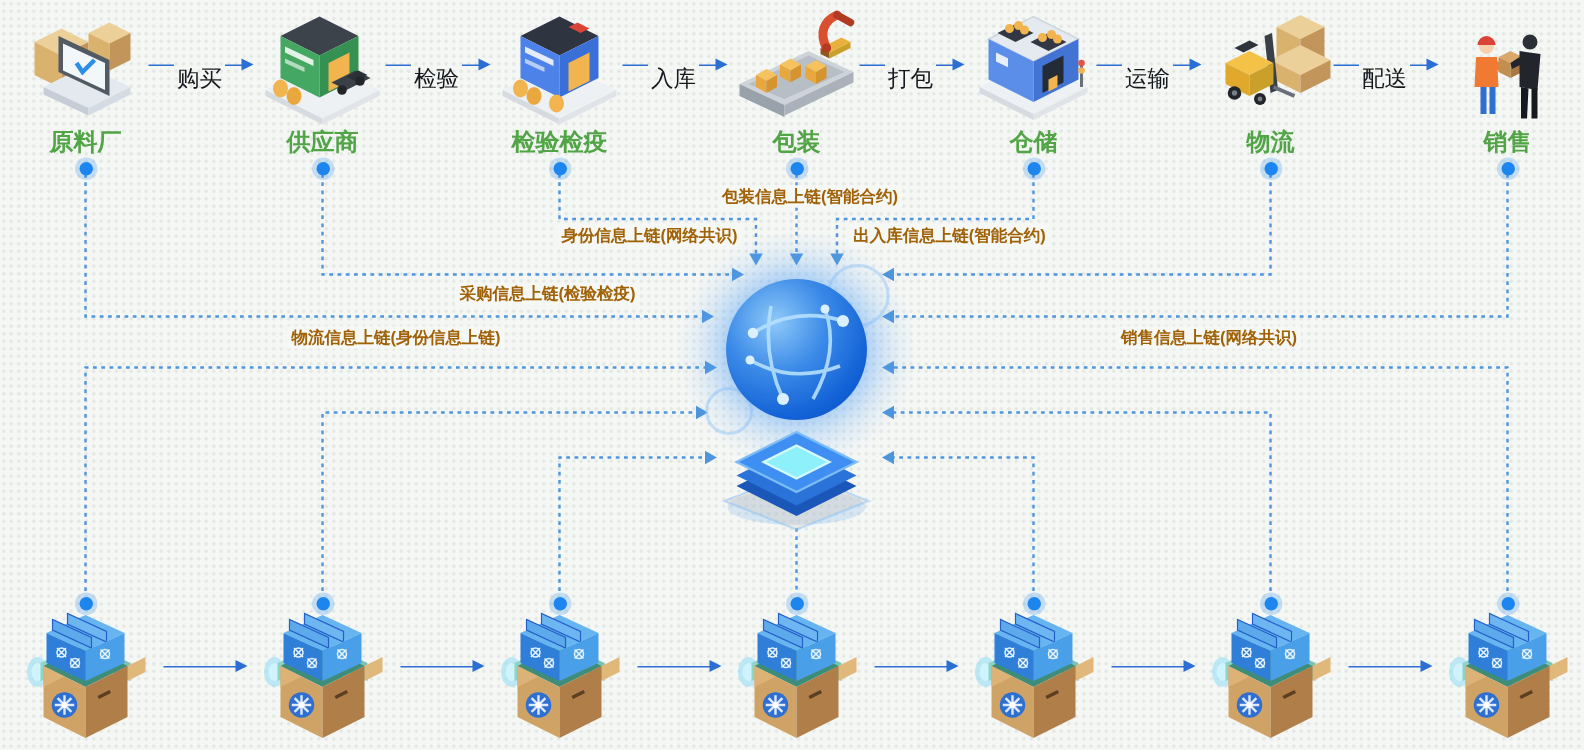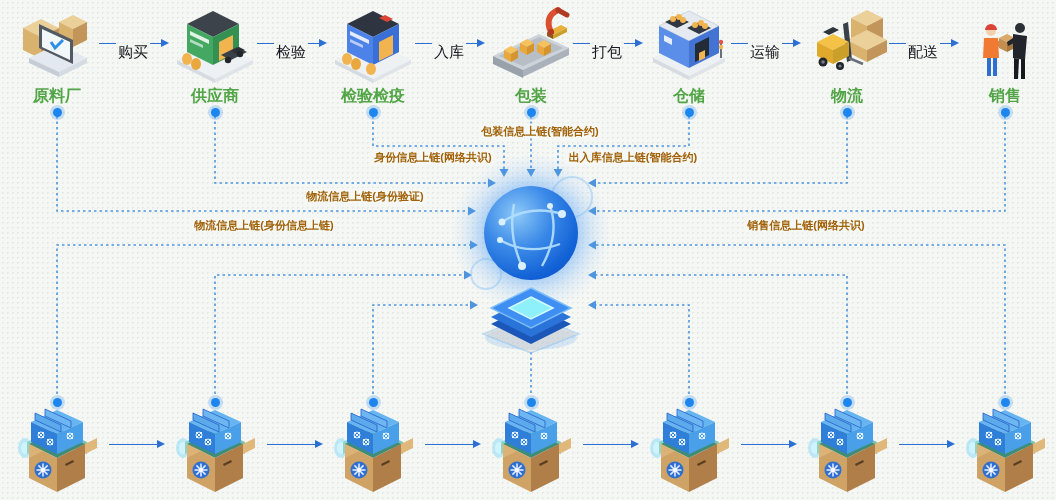--- a/index.html
+++ b/index.html
@@ -288,21 +288,21 @@
   </div>
   <div class="flow" style="--x:889px">
     <i class="fl"></i>
       <span class="ftext">配送</span>
       <i class="fl ar"></i>
   </div>
 
   <div class="clabel" style="--x:540px;--y:131px">包装信息上链(智能合约)</div>
   <div class="clabel" style="--x:433px;--y:157px">身份信息上链(网络共识)</div>
   <div class="clabel" style="--x:633px;--y:157px">出入库信息上链(智能合约)</div>
-  <div class="clabel" style="--x:365px;--y:196px">物流信息上链(身份验证)</div>
+  <div class="clabel" style="--x:365px;--y:196px">采购信息上链(检验检疫)</div>
   <div class="clabel" style="--x:264px;--y:225px">物流信息上链(身份信息上链)</div>
   <div class="clabel" style="--x:806px;--y:225px">销售信息上链(网络共识)</div>
 
   <div class="globe-glow"></div>
   <div class="ring r1"></div>
   <div class="ring r2"></div>
   <div class="globe">
     <svg width="94" height="94" viewBox="0 0 94 94">
       <g stroke="#b5e0ff" stroke-width="2.4" fill="none" opacity=".9">
         <path d="M18,36 Q46,18 78,28"></path>

